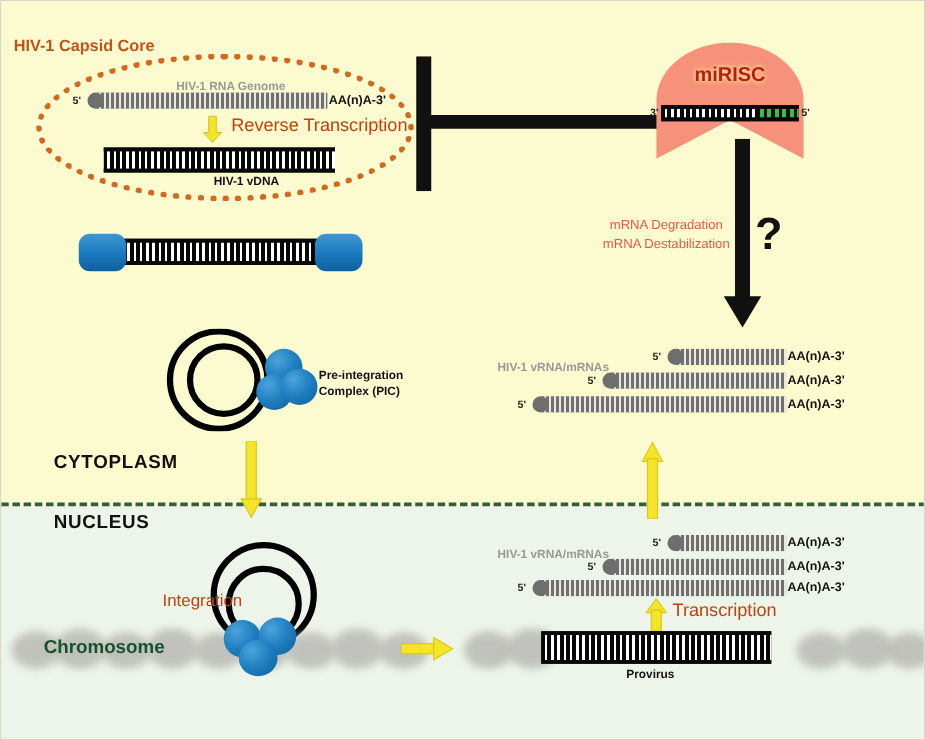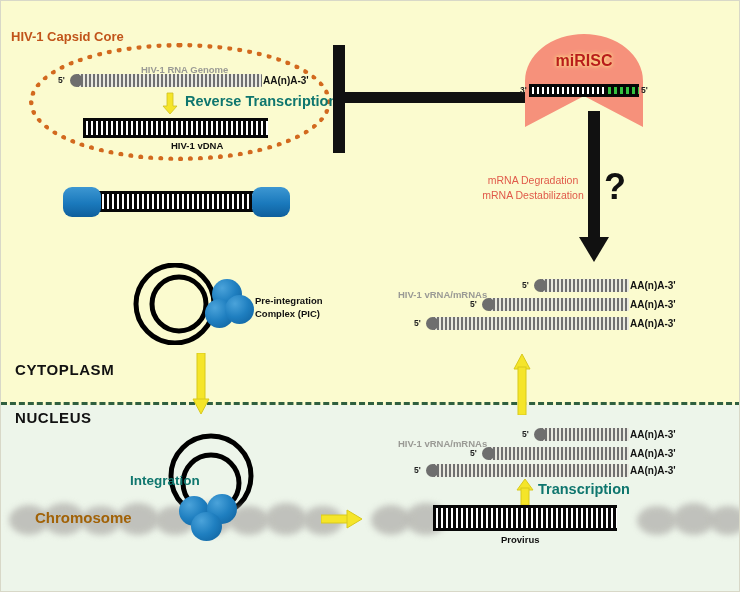--- a/index.html
+++ b/index.html
@@ -33,20 +33,21 @@
   }
   #membrane-divider {
     left: 0; top: 401px; width: 740px; height: 0;
     border-top: 3px dashed #2f5f3f;
   }
   .compartment-label {
     font-weight: bold;
     font-size: 15px;
     color: #111111;
     letter-spacing: 0.6px;
+    margin-left: 28px;
   }
   #cytoplasm-label { left: 14px; top: 360px; }
   #nucleus-label   { left: 14px; top: 408px; }
 
   
   #capsid-core {
     left: 28px; top: 42px; width: 302px; height: 118px;
     border: 5px dotted #D2691E;
     border-radius: 50%;
     box-sizing: border-box;
@@ -99,21 +100,21 @@
   
   .gray-caption {
     font-size: 9.5px; font-weight: bold; color: #9a9a95;
     white-space: nowrap;
   }
   .dark-caption {
     font-size: 9.5px; font-weight: bold; color: #111;
     white-space: nowrap;
   }
   .green-process {
-    font-size: 14.5px; font-weight: bold; color: #0f766e;
+    font-size: 14.5px; font-weight: normal; color: #c2410c;
     white-space: nowrap;
   }
   .red-note {
     font-size: 10.5px; color: #e05a4a; font-weight: normal;
     text-align: center; line-height: 15px; white-space: nowrap;
   }
 
   
   .yellow-arrow-svg { display: block; overflow: visible; }
 
@@ -139,21 +140,21 @@
 
   
   .chromo-blob {
     position: absolute;
     background: #b9b9b4;
     border-radius: 50%;
     filter: blur(3.2px);
     opacity: 0.85;
   }
   #chromosome-label {
-    font-size: 15px; font-weight: bold; color: #a16207;
+    font-size: 15px; font-weight: bold; color: #14532d;
   }
 </style>
 </head>
 <body>
 
 <div id="canvas">
 
   <div class="abs" id="cytoplasm-region"></div>
   <div class="abs" id="nucleus-region"></div>
   <div class="abs" id="membrane-divider"></div>

